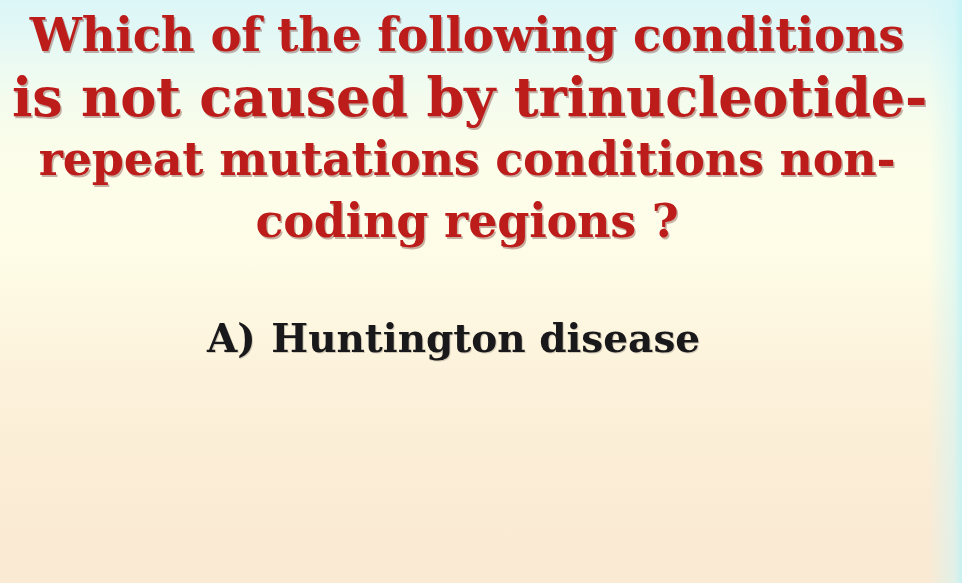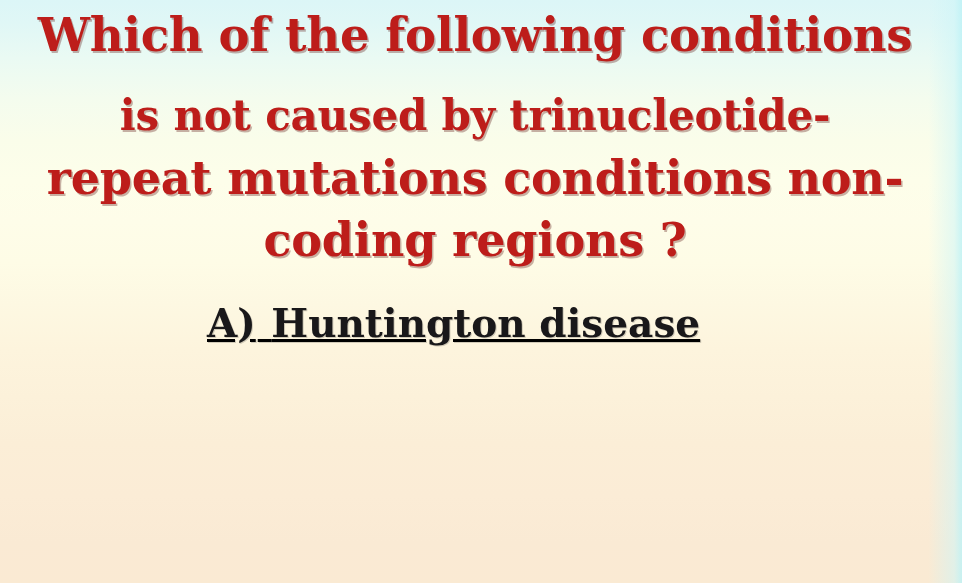--- a/index.html
+++ b/index.html
@@ -42,51 +42,50 @@
         #fbeed7 76%,
         #fbecd6 85%,
         #faead4 93%,
         #faead3 100%);
     overflow: hidden;
   }
 
   
   #question {
     position: absolute;
-    left: 16px;
+    left: 8px;
     top: 4px;
     width: 918px;
     text-align: center;
     padding: 0 4px;
     box-sizing: border-box;
   }
   .qline {
     display: block;
     font-family: "DejaVu Serif", serif;
     font-weight: bold;
     font-size: 46px;
     line-height: 62px;
     letter-spacing: -0.2px;
     white-space: nowrap;
     color: #bd1d1a;
     text-shadow: 1.5px 1.5px 0 rgba(90,20,18,0.33);
   }
   .qline.l1 { font-size: 46.5px; }
-  .qline.l2 { font-size: 42px; margin-top: 19px; }
+  .qline.l2 { font-size: 54px; }
   .qline.l3 { font-size: 46px; }
   .qline.l4 { font-size: 46px; }
 
   
   #options {
     position: absolute;
     left: 207px;
-    top: 295px;
+    top: 310px;
     width: 700px;
     text-align: left;
-    text-decoration: underline;
   }
   .opt {
     display: block;
     font-family: "DejaVu Serif", serif;
     font-weight: bold;
     font-size: 39px;
     line-height: 57px;
     white-space: nowrap;
     color: #19181a;
     text-shadow: 1px 1px 0 rgba(60,55,50,0.22);

